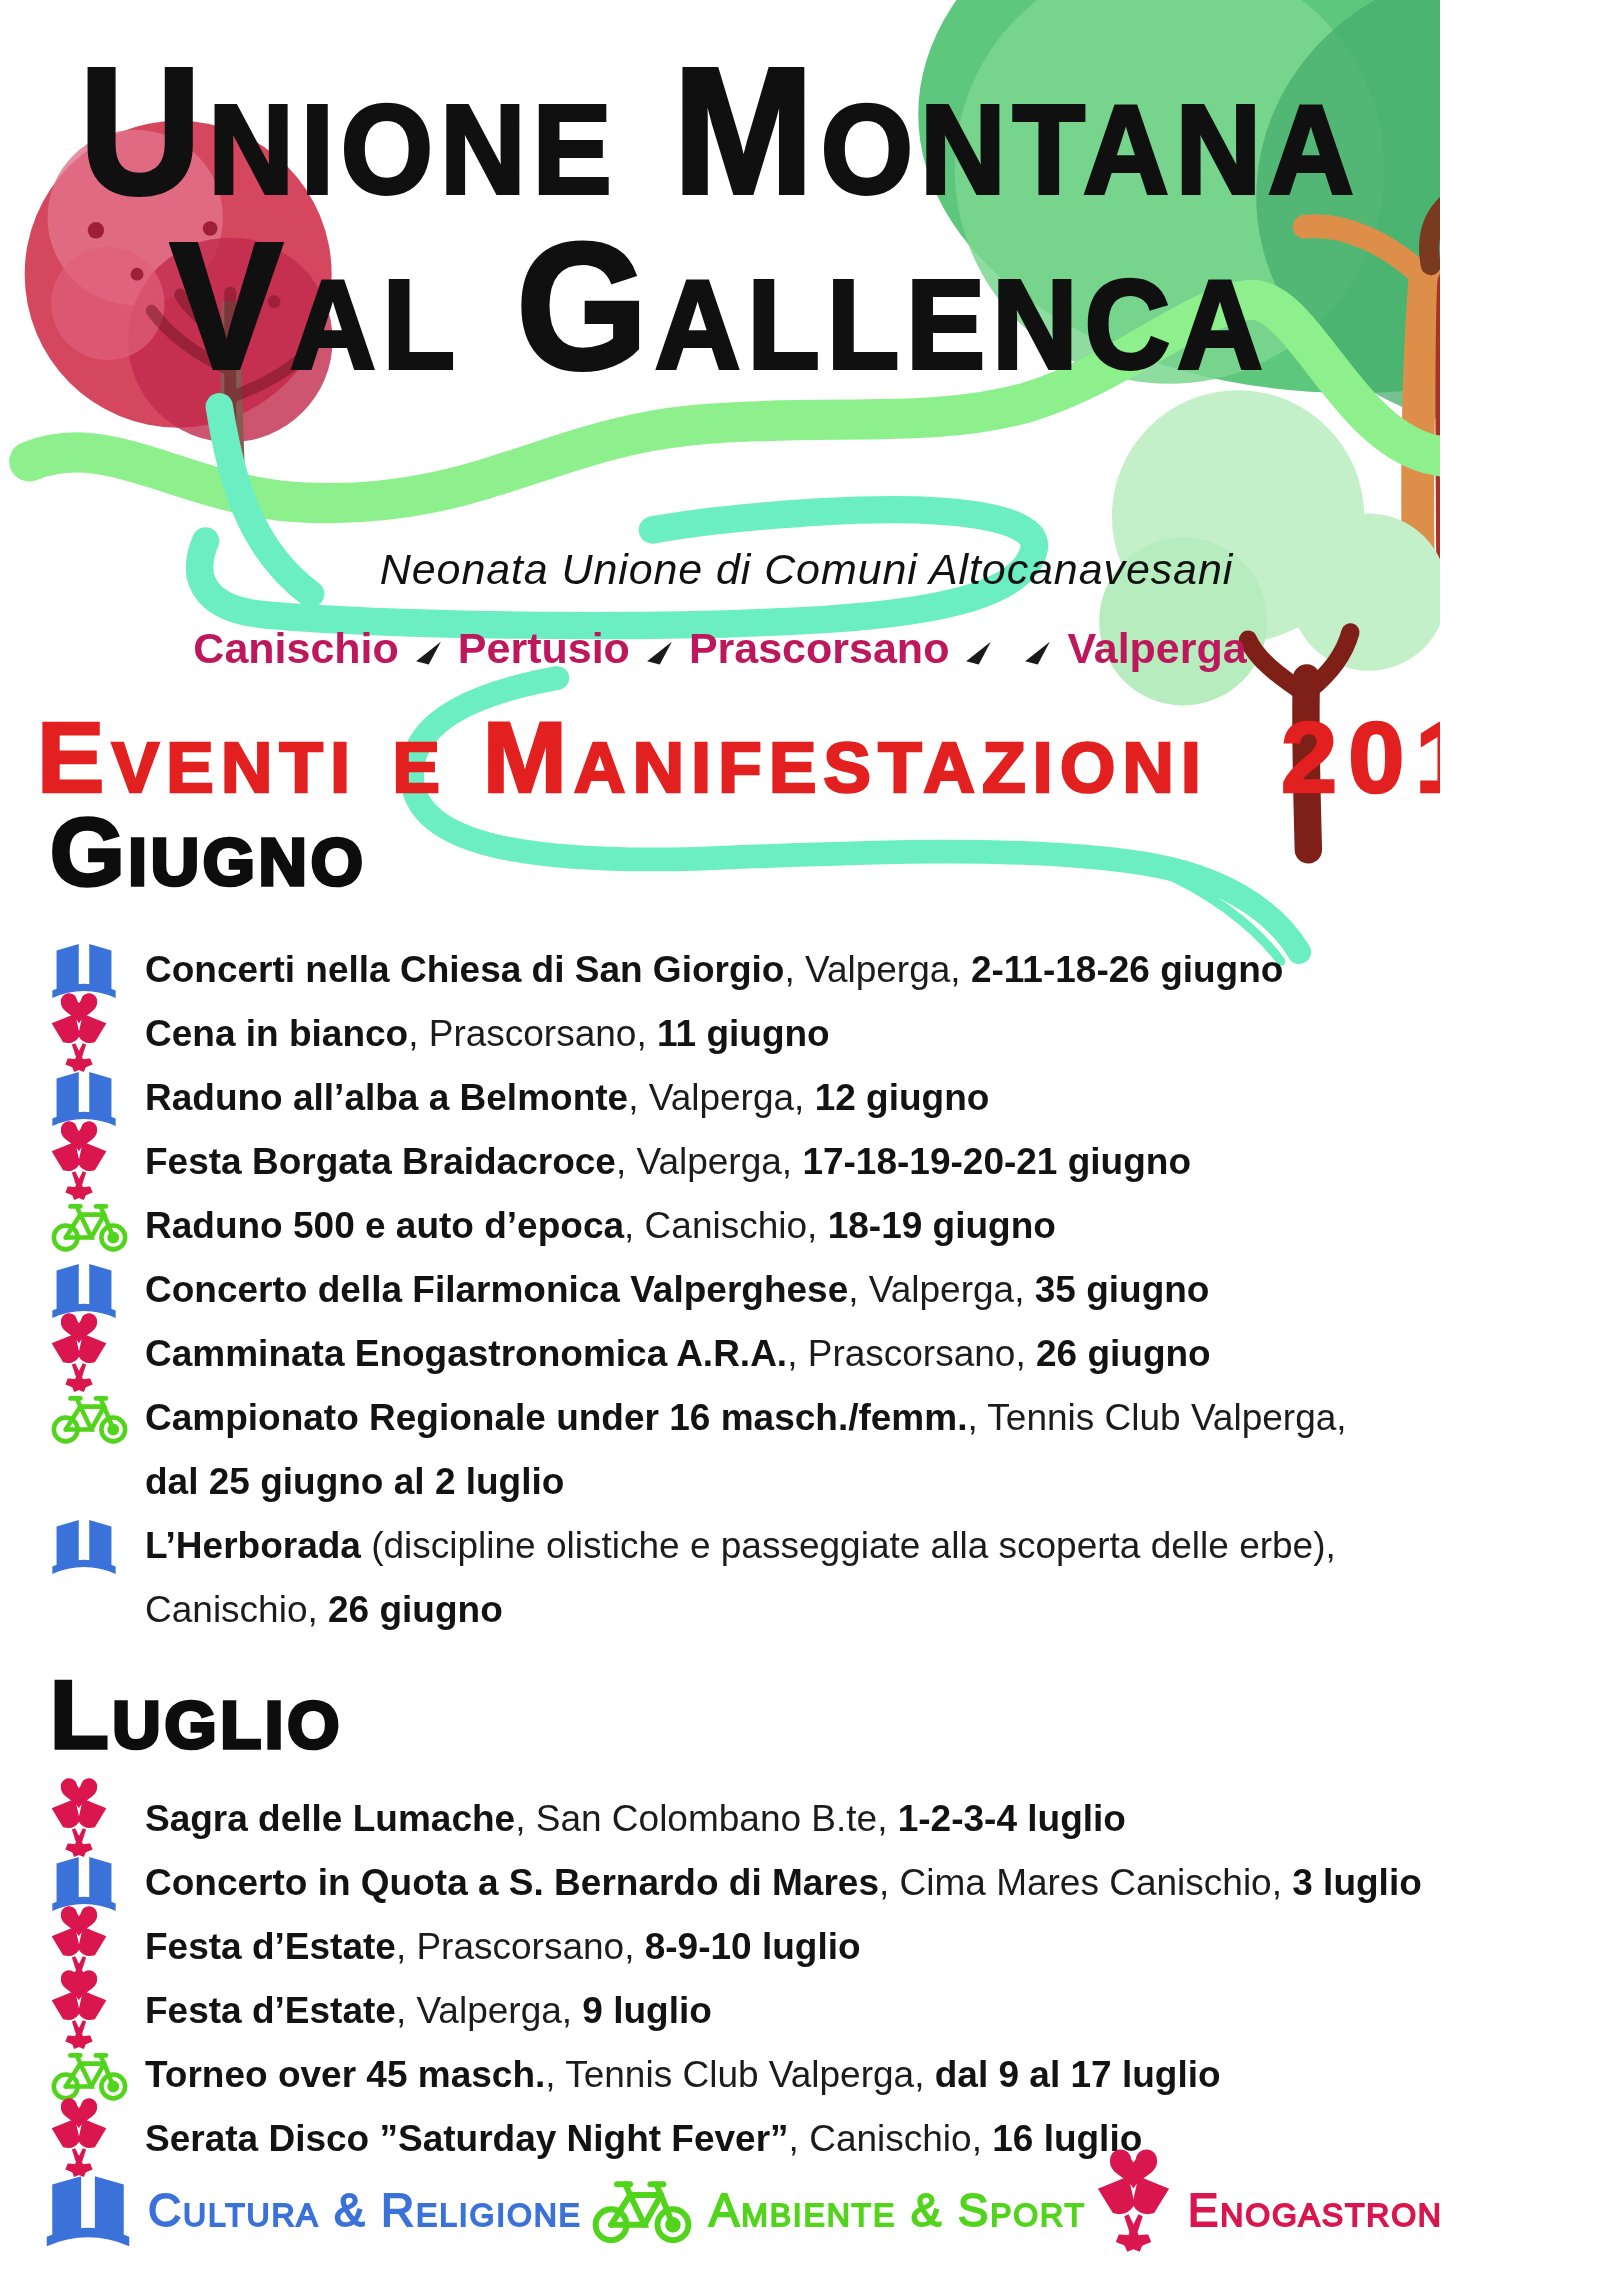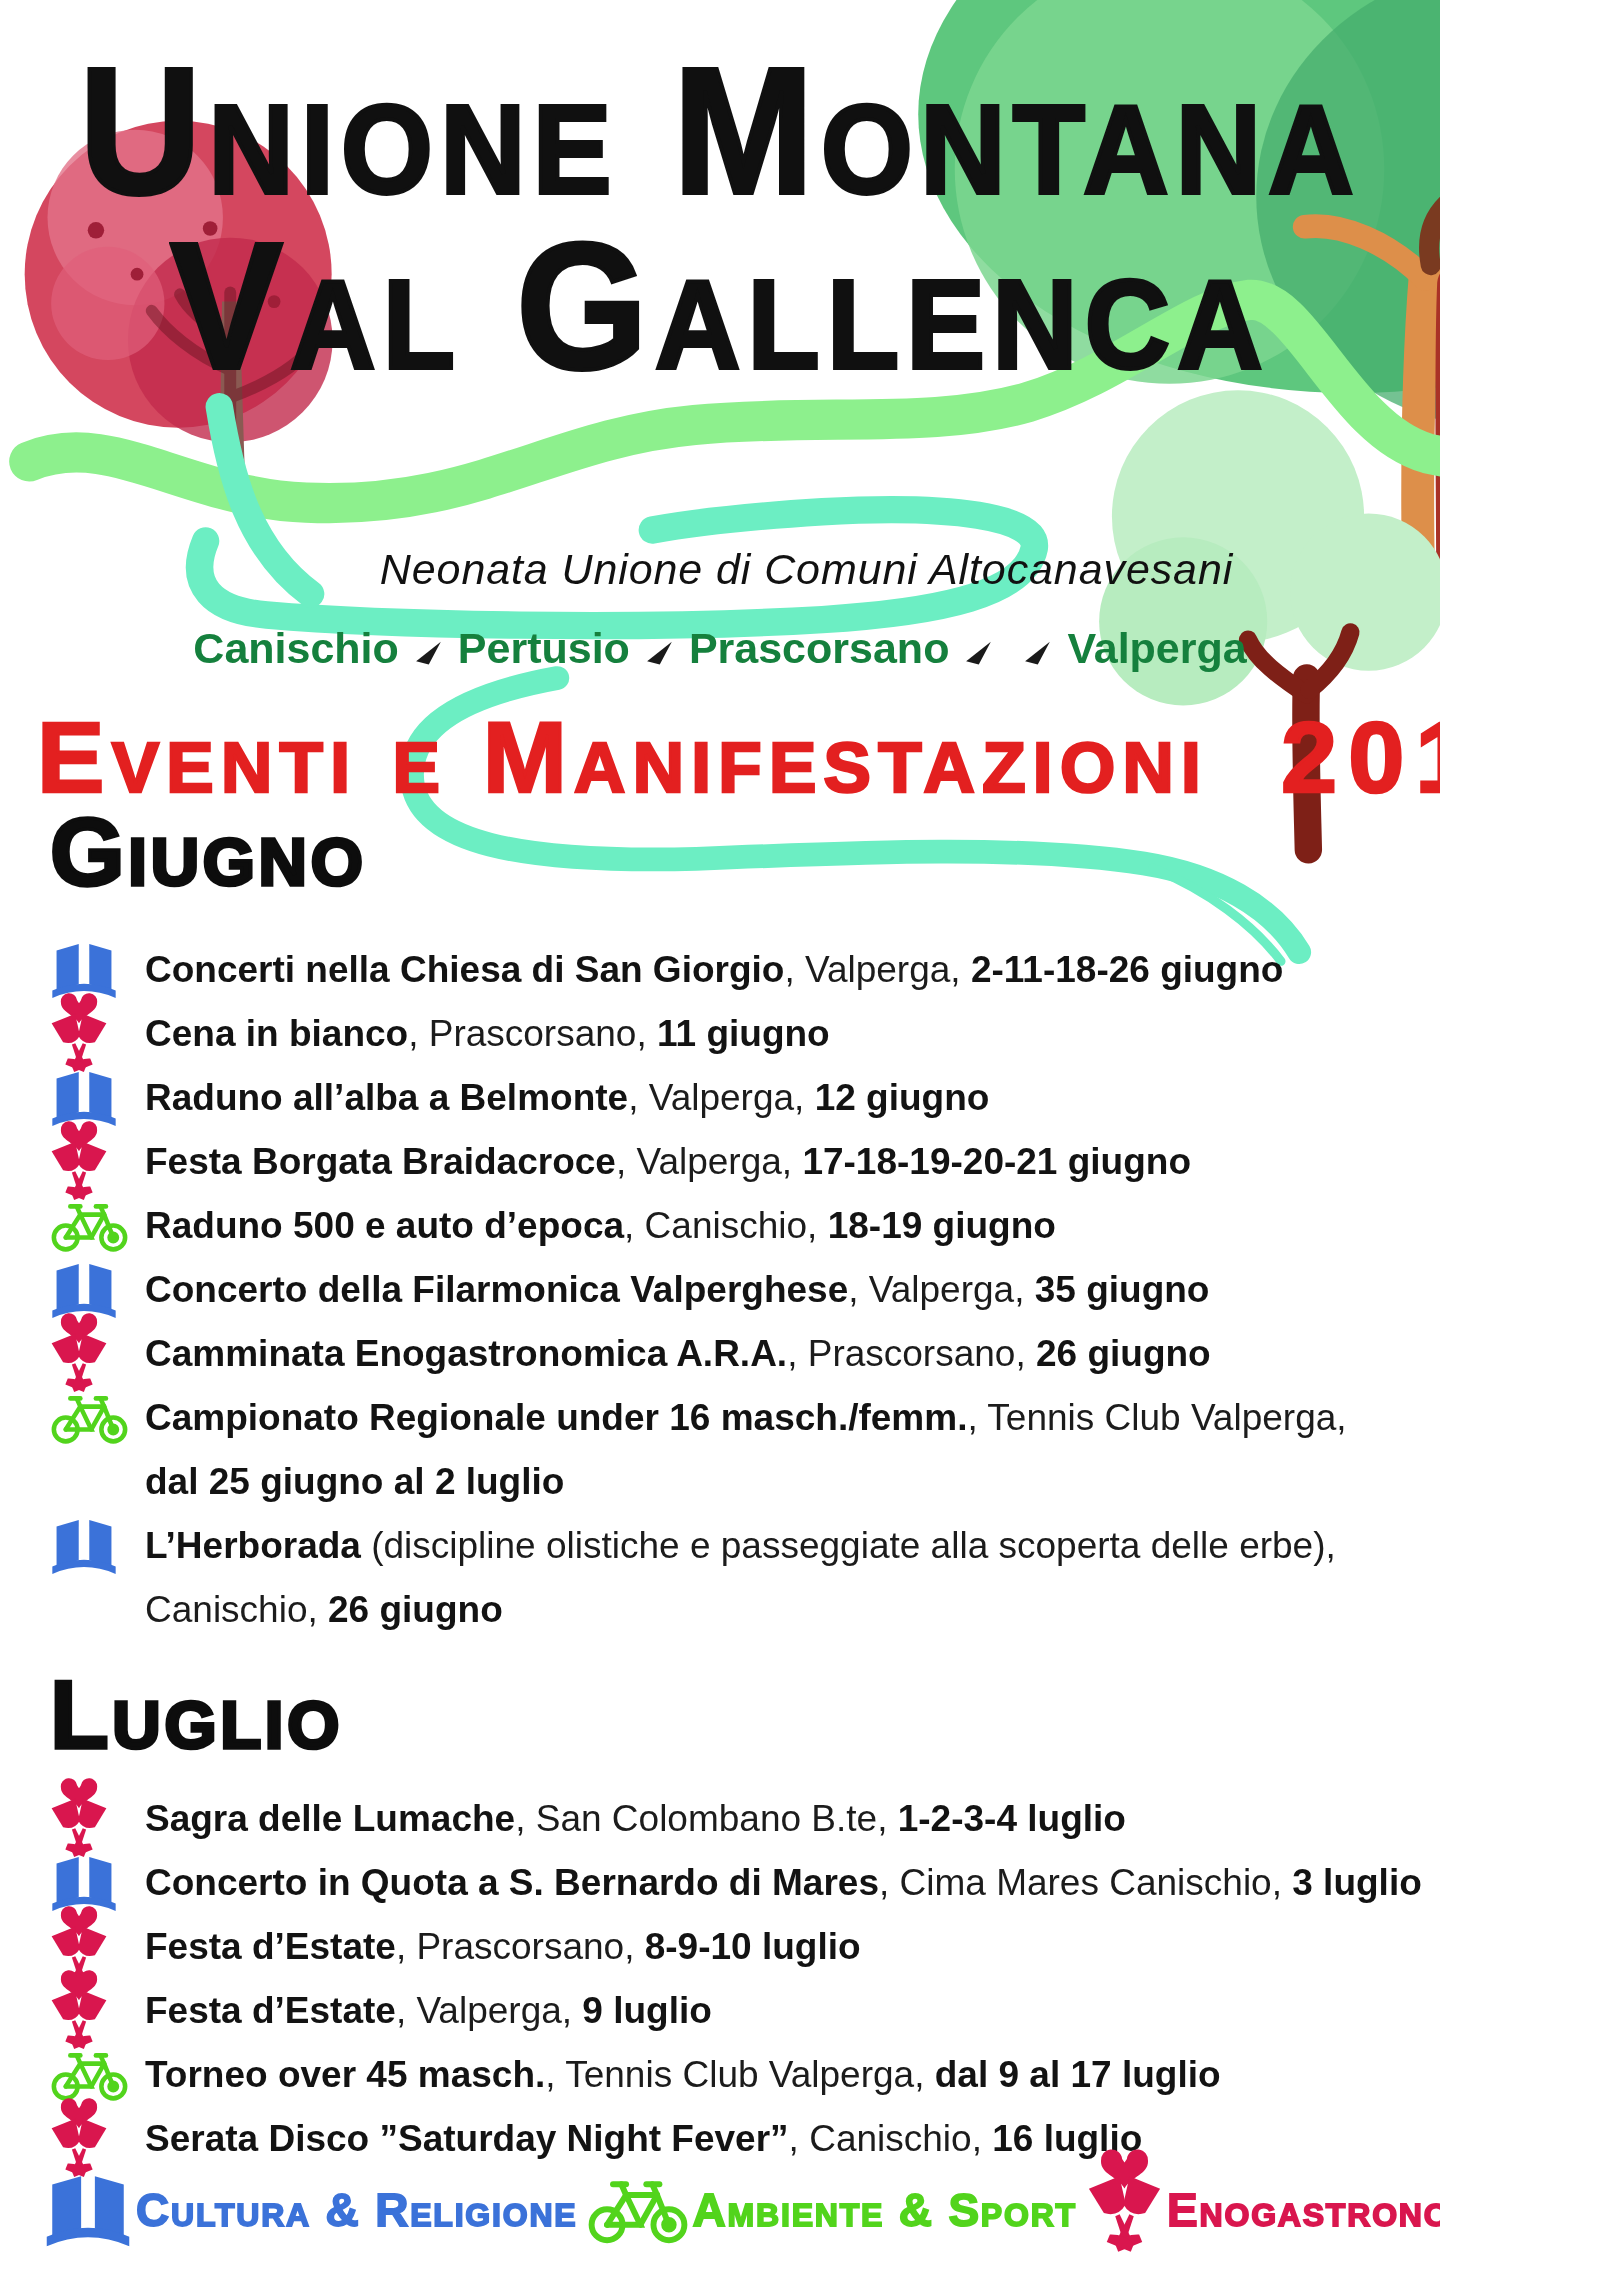--- a/index.html
+++ b/index.html
@@ -21,21 +21,21 @@
 
   .subtitle{
     position:absolute; top:545px; left:0; width:1517px; text-align:center;
     font-style:italic; font-weight:400; font-size:43px; letter-spacing:0.9px; color:#111;
     white-space:nowrap;
     padding-left:48px;
   }
   .towns{
     position:absolute; top:624px; left:0; right:0;
     display:flex; justify-content:center; align-items:center;
-    font-weight:700; font-size:43px; white-space:nowrap; color:#15803d;
+    font-weight:700; font-size:43px; white-space:nowrap; color:#be185d;
   }
   .town-sep{
     width:0; height:0; border-left:13.7px solid transparent; border-bottom:25px solid #1a1a1a;
     transform:rotate(14deg) skewX(-14deg); margin:5.5px 23px 0 23px;
   }
 
   .events-title{
     position:absolute; top:707px; left:37px; display:flex; align-items:flex-start;
     font-weight:700; font-size:101px; line-height:1; letter-spacing:7.3px;
     font-variant:small-caps; -webkit-text-stroke:2.7px currentColor; white-space:nowrap;
@@ -58,23 +58,23 @@
   .icon-book{width:68px; height:57px;}
   .icon-wine{width:58px; height:88px;}
   .icon-bike{width:79px; height:53px;}
 
   .legend{
     position:absolute; left:44px; top:2162px; display:flex; align-items:center;
   }
   .legend-item{display:flex; align-items:center; margin-right:9.1px;}
   .legend-item svg{display:block; overflow:visible;}
   .legend-label{
-    font-weight:700; font-size:46px; letter-spacing:1.8px; line-height:1;
+    font-weight:400; font-size:46px; letter-spacing:1.8px; line-height:1;
     font-variant:small-caps; -webkit-text-stroke:1.8px currentColor;
-    margin-left:4px; white-space:nowrap;
+    margin-left:16px; white-space:nowrap;
   }
   .lg-book{width:88px; height:75px;}
   .lg-bike{width:102px; height:69px;}
   .lg-wine{width:77px; height:113px; margin-top:-16.4px;}
 </style>
 </head>
 <body>
 
 <div class="poster">
 

